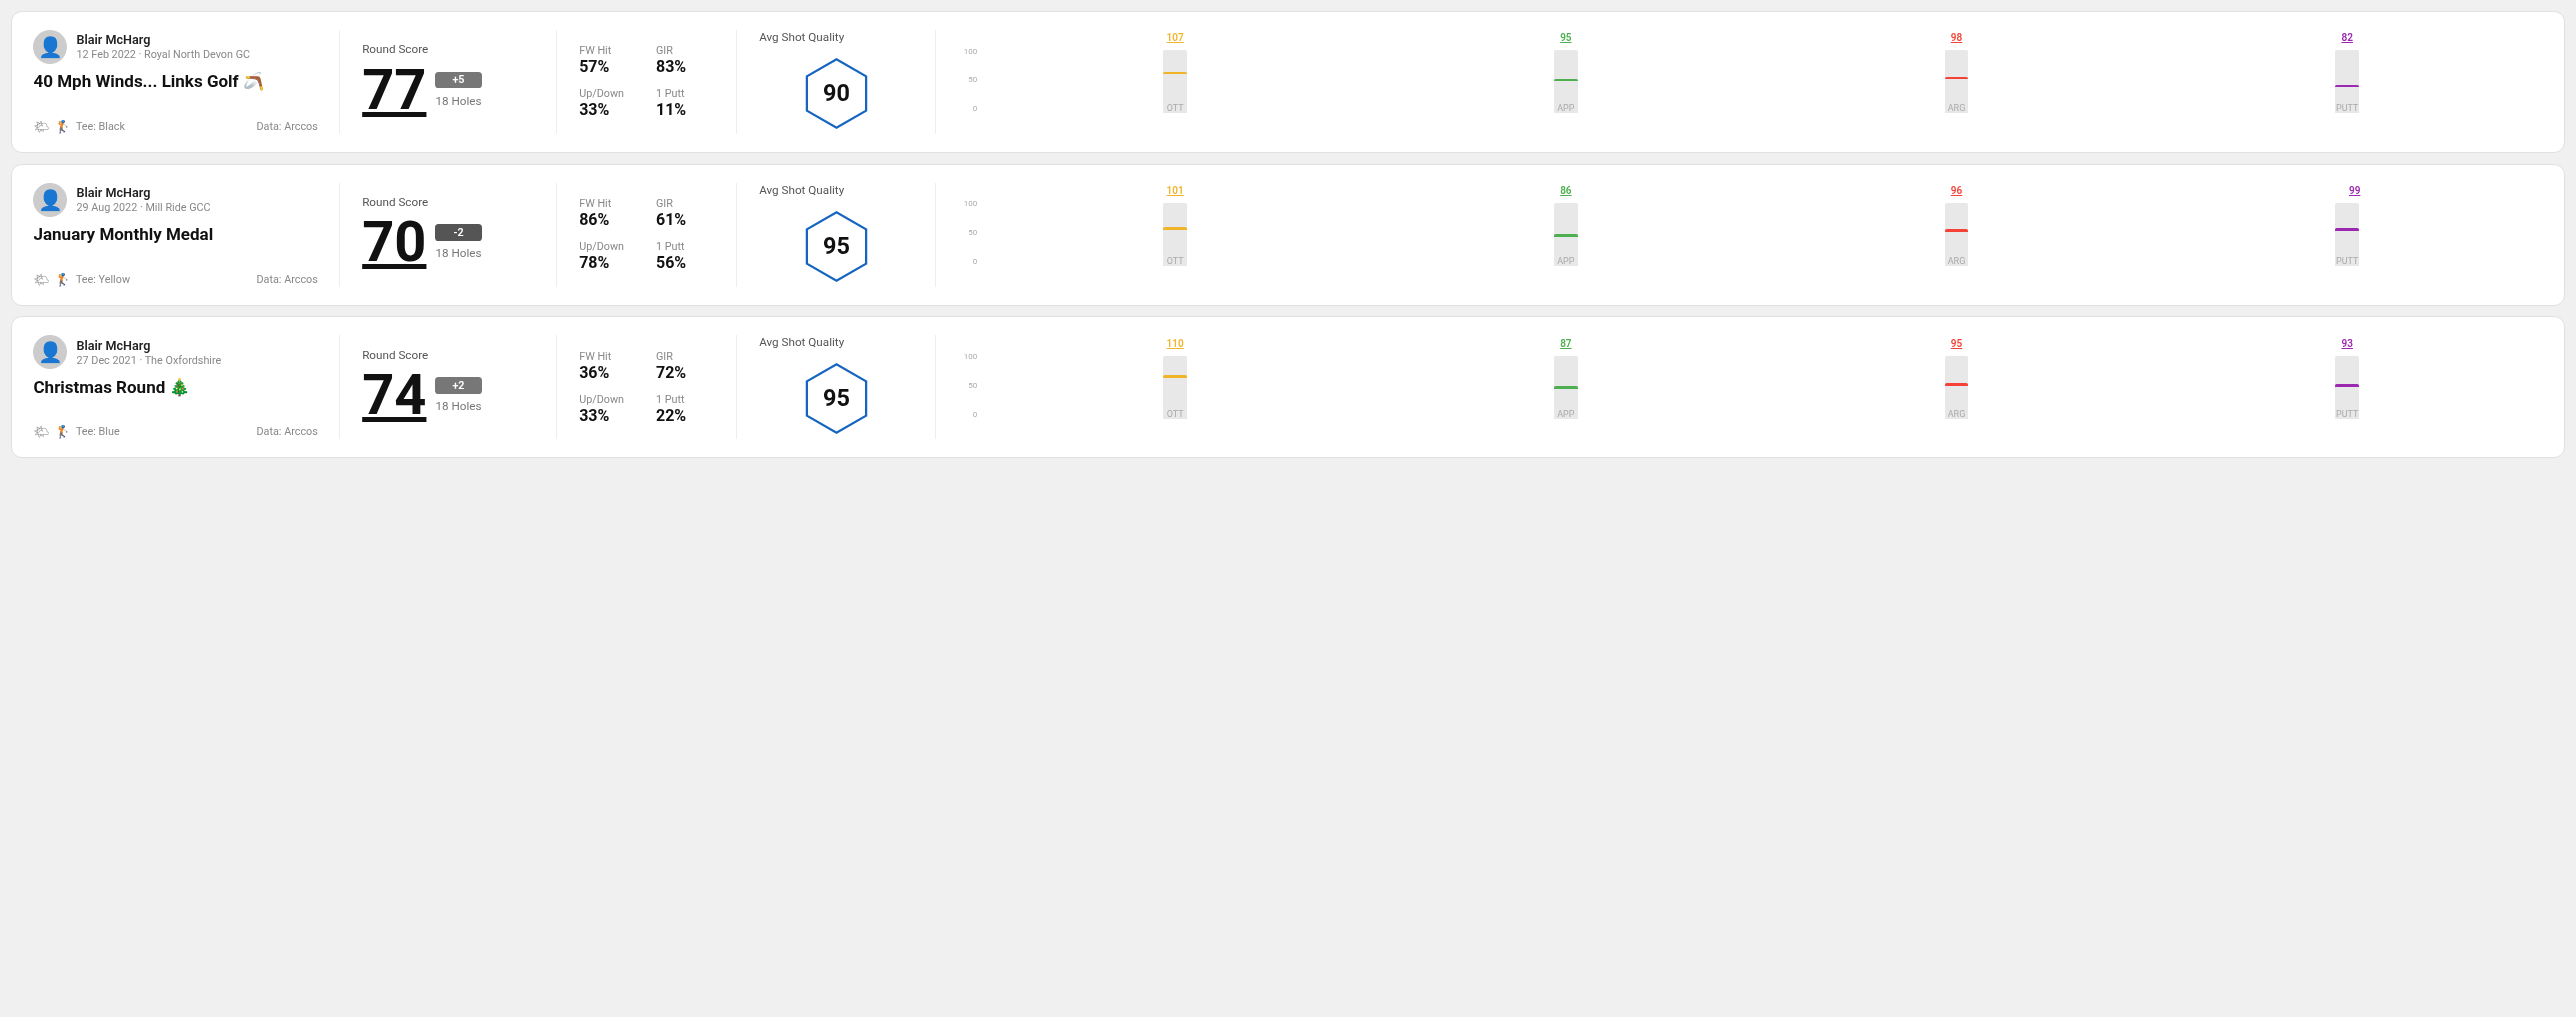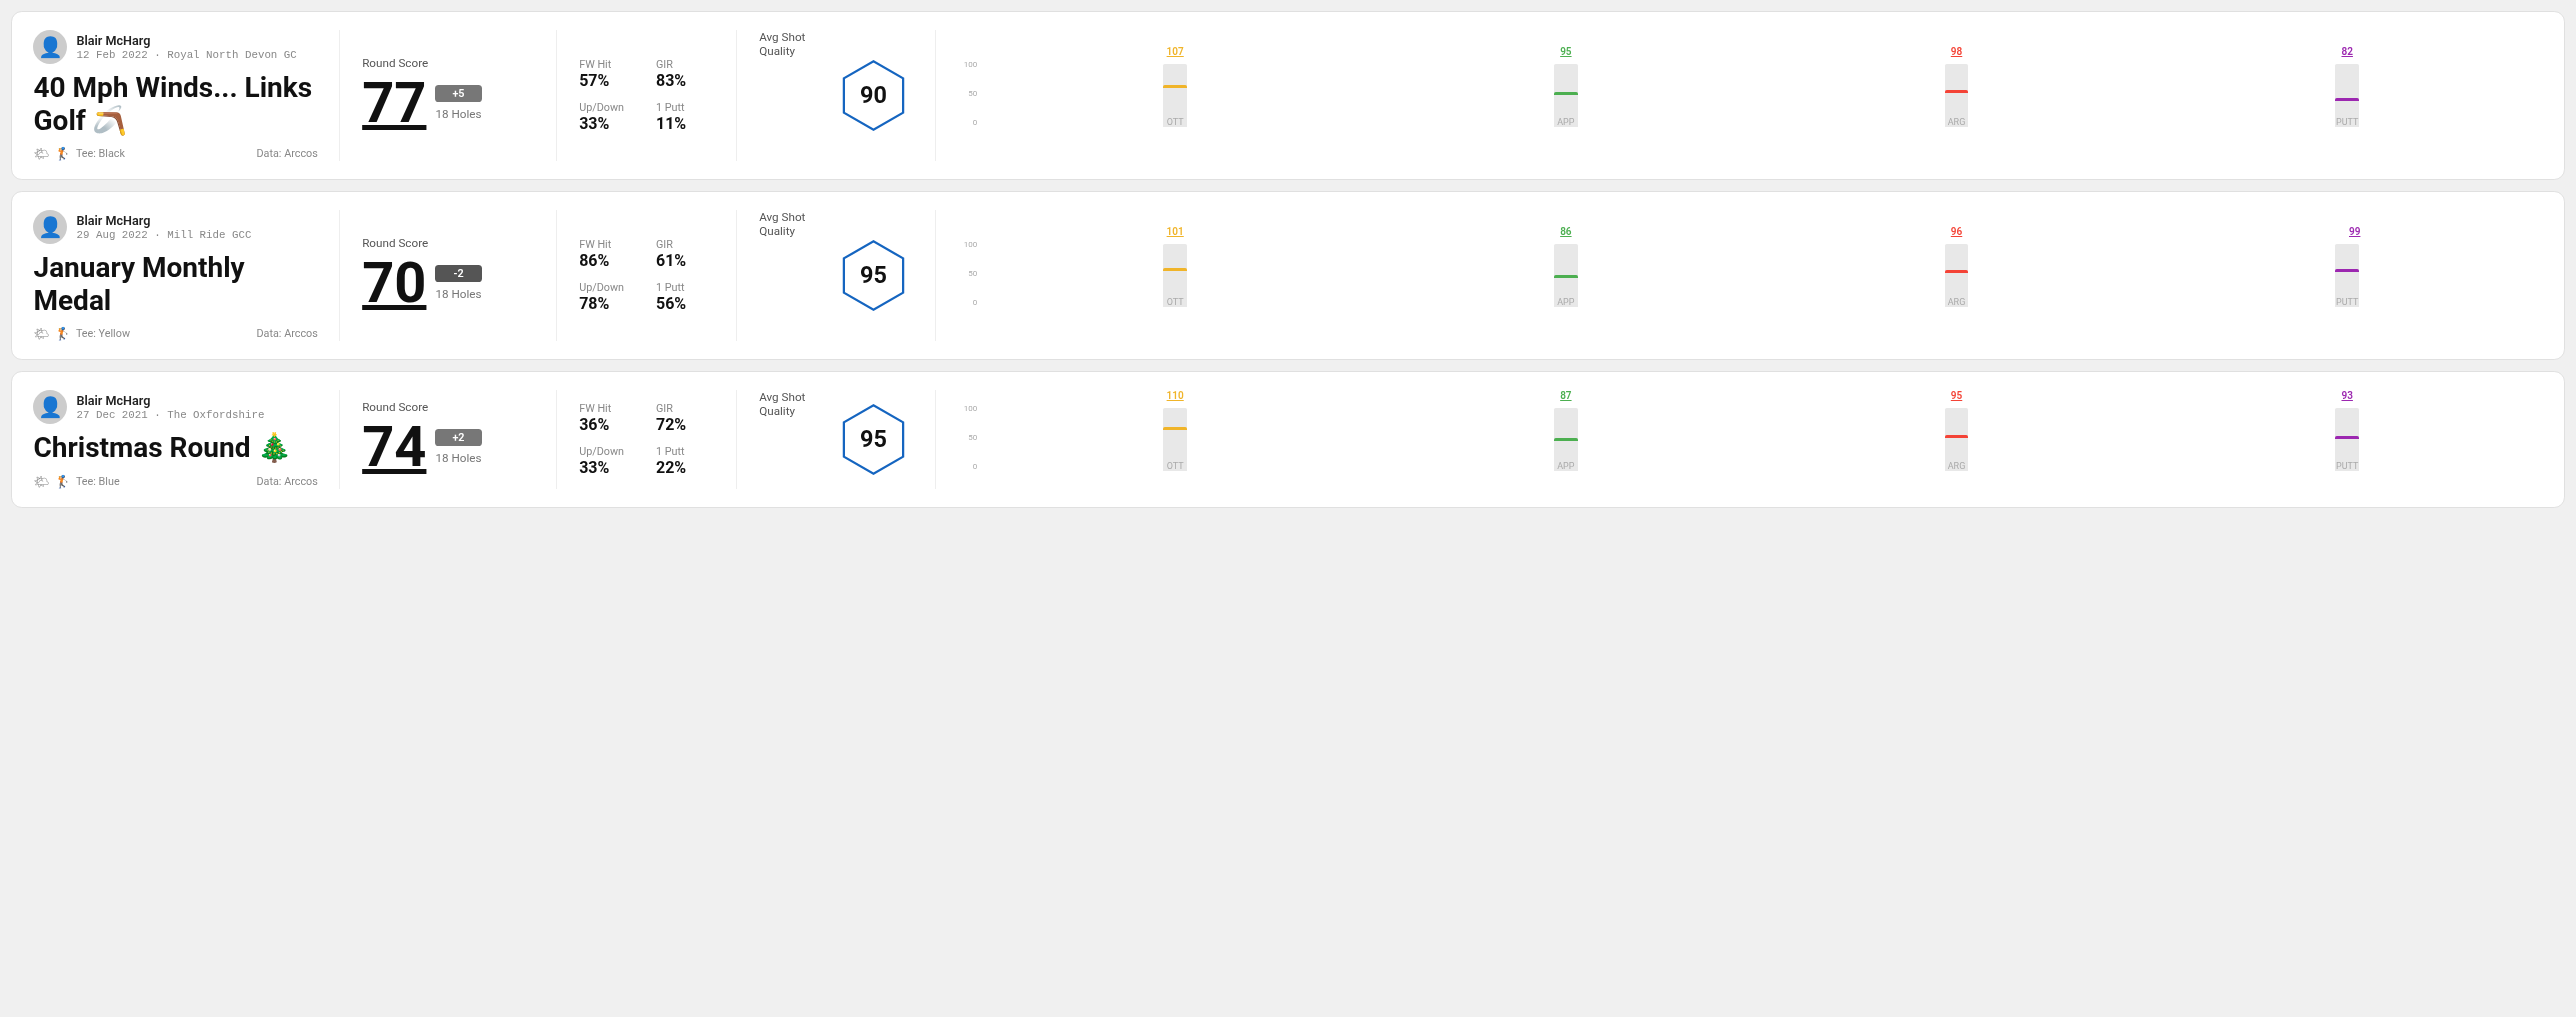--- a/index.html
+++ b/index.html
@@ -50,24 +50,23 @@
     }
     .user-name {
       font-weight: 600;
       font-size: 12.6px;
       color: #222;
     }
     .user-meta {
       font-size: 10.8px;
       color: #888;
       margin-top: 1px;
-      font-family: Liberation Mono, monospace;
     }
     .round-title {
-      font-size: 28px;
+      font-size: 17px;
       font-weight: 700;
       color: #111;
       margin: 5.4px 0 9px 0;
     }
     .bottom-info {
       display: flex;
       justify-content: space-between;
       align-items: center;
       font-size: 10.8px;
       color: #888;
@@ -152,20 +151,21 @@
       font-size: 16px;
       font-weight: 700;
       color: #111;
     }
     .quality-section {
       width: 199px;
       flex-shrink: 0;
       padding: 0 21.7px;
       border-right: 0.9px solid #eee;
       display: flex;
+      flex-direction: column;
       align-items: center;
       justify-content: center;
     }
     .quality-label {
       font-size: 11.7px;
       color: #555;
       margin-bottom: 9px;
       align-self: flex-start;
     }
     .hexagon-container {

